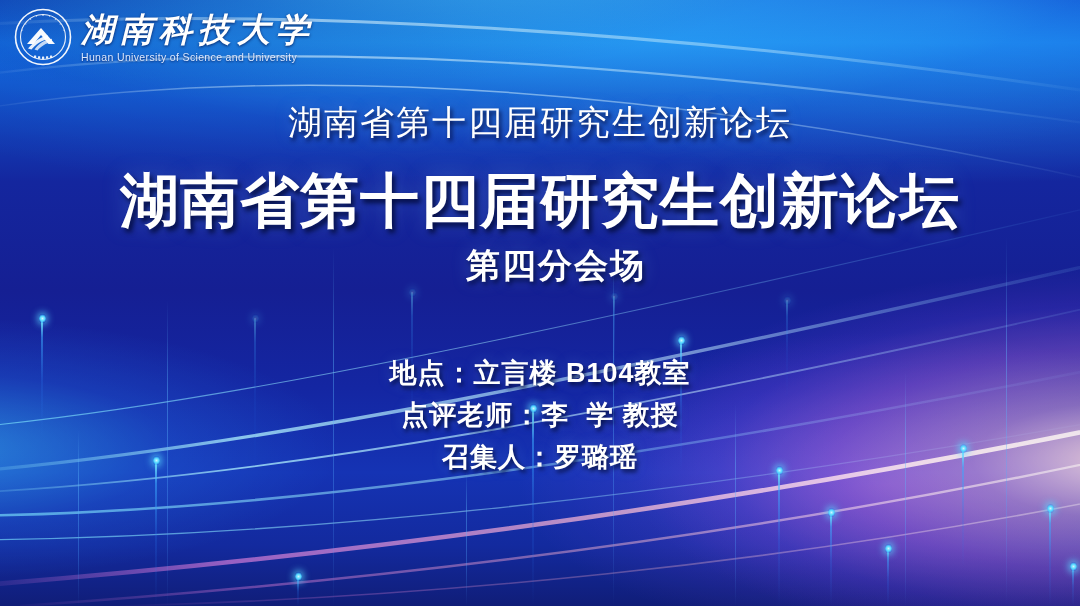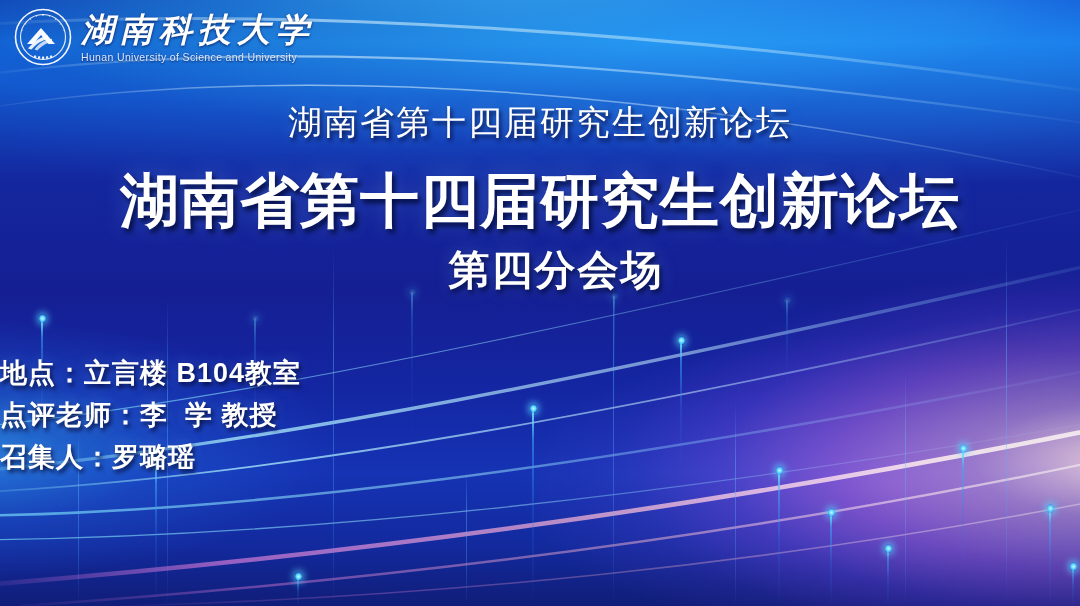--- a/index.html
+++ b/index.html
@@ -127,29 +127,29 @@
     white-space:nowrap;
   }
   .headline{
     position:absolute;left:0;right:0;top:162px;
     font-size:59px;font-weight:700;letter-spacing:1px;
     text-shadow:3px 4px 5px rgba(3,12,62,0.95), 0 0 22px rgba(130,205,255,0.30);
     white-space:nowrap;
   }
   .subhead{
     position:absolute;left:0;right:0;top:243px;
-    font-size:41px;font-weight:700;letter-spacing:2px;
+    font-size:34px;font-weight:700;letter-spacing:2px;
     text-shadow:2px 3px 5px rgba(3,12,62,0.95), 0 0 18px rgba(130,205,255,0.28);
     white-space:nowrap;
     margin-left:32px;
   }
 
   .details{
     position:absolute;left:0;right:0;top:352px;
-    display:flex;flex-direction:column;align-items:flex-start;gap:0;
+    display:flex;flex-direction:column;align-items:center;gap:0;
   }
   .detail-line{
     font-size:27px;font-weight:700;letter-spacing:1px;
     line-height:42px;
     text-shadow:2px 3px 4px rgba(3,12,62,0.95), 0 0 14px rgba(130,205,255,0.25);
     white-space:pre;
   }
 </style>
 </head>
 <body>

